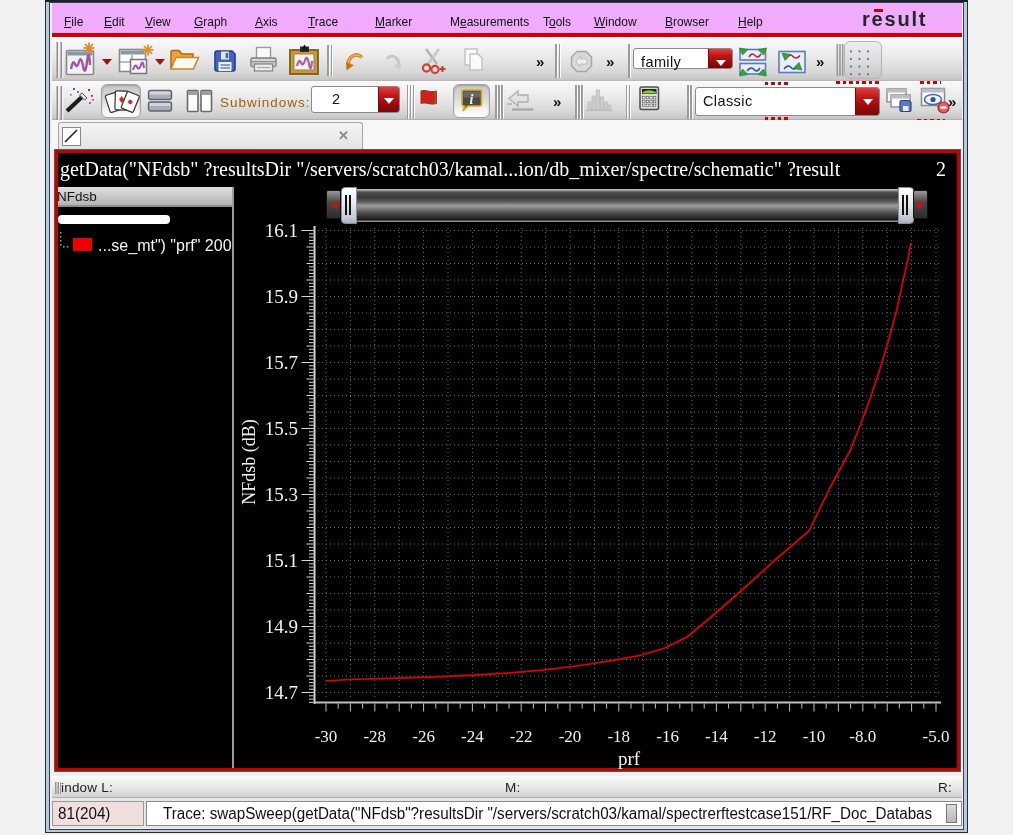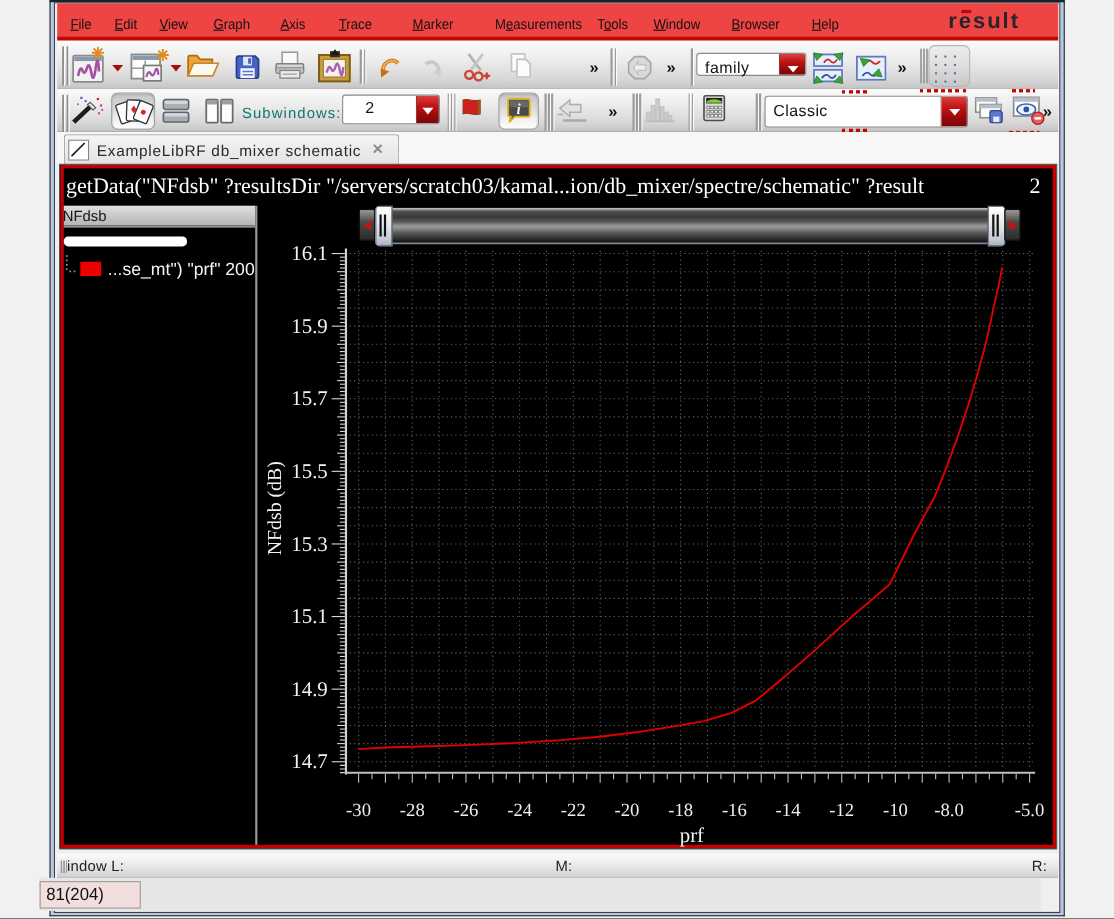--- a/index.html
+++ b/index.html
@@ -1,55 +1,55 @@
 <!DOCTYPE html>
 <html><head>
 <meta charset="utf-8">
 <style>
 *{margin:0;padding:0;box-sizing:border-box}
 html,body{width:1013px;height:835px}
 body{background:#f1f1f1;font-family:"Liberation Sans",sans-serif;position:relative;overflow:hidden}
 .abs{position:absolute}
 .winframe{left:45px;top:0;width:923px;height:833px;background:#b7c9e1;border:1px solid #26292e;border-top:2px solid #17222f}
 .wininner{left:49px;top:2px;width:915px;height:828px;background:#efefef;border:1px solid #3c3f44}
-.menubar{left:52px;top:3px;width:910px;height:30px;background:#ef4444}
+.menubar{left:52px;top:3px;width:910px;height:30px;background:#f0abfc}
 .mitem{position:absolute;top:11px;font-size:13px;color:#111;white-space:pre;transform:scaleX(0.92);transform-origin:0 0}
 .mitem u{text-decoration:underline}
 .redline{left:52px;top:33px;width:910px;height:4px;background:#c60404}
 .row1{left:52px;top:37px;width:910px;height:44px;background:linear-gradient(180deg,#fbfbfb 0%,#ececec 40%,#d7d7d7 80%,#c8c8c8 96%,#b4b4b4 100%)}
 .row2{left:52px;top:81px;width:910px;height:39px;background:linear-gradient(180deg,#fafafa 0%,#ebebeb 40%,#d6d6d6 80%,#c7c7c7 96%,#a8a8a8 100%)}
 .tabbar{left:52px;top:120px;width:910px;height:29px;background:#f7f7f7}
 .tab{position:absolute;left:6px;top:2px;width:305px;height:27px;background:linear-gradient(180deg,#f4f4f4,#e3e3e3);border:1px solid #a5a5a5;border-bottom:none;border-radius:3px 3px 0 0}
 .centerborder{left:54px;top:149px;width:907px;height:623px;border:1px solid #53565b;background:#000}
 .redframe{left:55px;top:150px;width:905px;height:621px;border:3px solid #c60000;background:#000}
 .ptitle{font-family:"Liberation Serif",serif;font-size:20px;color:#fff;white-space:pre}
 .namehdr{left:58px;top:187px;width:174px;height:20px;background:linear-gradient(180deg,#e0e0e0,#c4c4c4 60%,#b5b5b5);border-bottom:2px solid #8f8f8f;color:#151515;font-size:13.5px;overflow:hidden}
 .vsep{left:232px;top:187px;width:2px;height:581px;background:#9a9a9a}
 .pill{left:58px;top:215px;width:112px;height:9px;background:#fff;border-radius:4px}
 .swatch{left:73px;top:238px;width:19px;height:13px;background:#ee0000}
 .legend{left:98px;top:237px;color:#f5f5f5;font-size:16px;white-space:pre}
 .sbtn{position:absolute;width:15px;height:29px;top:3px;background:linear-gradient(180deg,#9a9a9a,#4a4a4a 40%,#2c2c2c);border:1px solid #111;border-radius:2px}
 .scap{position:absolute;width:16px;height:37px;top:0;background:linear-gradient(180deg,#ffffff,#e6e9ee 45%,#c3cad6 85%,#aab2c0);border:1px solid #8a8f98}
 .strack{position:absolute;height:33px;top:2px;background:linear-gradient(180deg,#cdcdcd 0%,#4e4e4e 10%,#383838 25%,#5a5a5a 38%,#9a9a9a 50%,#8a8a8a 57%,#555555 70%,#2e2e2e 85%,#181818 93%,#a8b0c0 100%)}
 .sbar{position:absolute;width:2px;height:20px;top:8px;background:#111}
 .statusbar{left:52px;top:776px;width:910px;height:22px;background:linear-gradient(180deg,#fafafa,#e4e4e4 60%,#d2d2d2);border-top:1px solid #fff;border-bottom:1px solid #b0b0b0;font-size:13.5px;color:#222;letter-spacing:.2px}
-.cmdrow{left:36px;top:798px;width:910px;height:30px;background:#e6e6e6}
+.cmdrow{left:52px;top:798px;width:910px;height:30px;background:#e6e6e6}
 .pinkbox{position:absolute;left:0;top:3px;width:92px;height:25px;background:#f3dede;border:1px solid #999;font-size:16px;color:#111}
 .cmdfield{position:absolute;left:94px;top:3px;width:816px;height:25px;background:#fff;border:1px solid #8a8a8a;font-size:16px;color:#111;white-space:nowrap;overflow:hidden}
 .cmdscroll{position:absolute;right:4px;top:2px;width:11px;height:19px;background:linear-gradient(180deg,#dcdcdc,#b8b8b8);border:1px solid #777}
 .ticon{position:absolute}
 .chev{position:absolute;font-size:15px;font-weight:bold;color:#111;letter-spacing:-2px}
 .tsep{position:absolute;width:6px}
 .tsep i{position:absolute;top:0;bottom:0;width:1.5px;background:#9b9b9b;box-shadow:1px 0 0 #fdfdfd}
 .combo{position:absolute;background:#fff;border:1.5px solid #8a8a8a;border-radius:3px}
 .combo .txt{position:absolute;left:7px;font-size:14.5px;color:#111;letter-spacing:.4px}
 .combo .btn{position:absolute;right:0;top:0;bottom:0;background:linear-gradient(180deg,#e04040 0%,#c01616 35%,#9a0a0a 70%,#7c0606 100%);border-radius:0 2px 2px 0;border-left:1px solid #7a0a0a}
 .combo .tri{position:absolute;width:0;height:0;border-left:5.5px solid transparent;border-right:5.5px solid transparent;border-top:6px solid #fff}
 .darr{position:absolute;width:0;height:0;border-left:5.5px solid transparent;border-right:5.5px solid transparent;border-top:6.5px solid #a50f0f}
-.tlabel{position:absolute;font-size:13.5px;color:#0f766e;letter-spacing:1px}
+.tlabel{position:absolute;font-size:13.5px;color:#a16207;letter-spacing:1px}
 .presson{position:absolute;background:linear-gradient(180deg,#c6c6c6,#dcdcdc 45%,#f2f2f2 75%,#fdfdfd);border:1px solid #a2a2a2;border-radius:6px;box-shadow:inset 0 1px 2px rgba(0,0,0,.2)}
 .reddash{position:absolute;height:2.5px;background:repeating-linear-gradient(90deg,#c60404 0 3.5px,rgba(0,0,0,0) 3.5px 6.5px)}
 </style>
 </head>
 <body>
 <div class="abs winframe"></div>
 <div class="abs wininner"></div>
 
 <div class="abs menubar">
   <div class="mitem" style="left:11.5px"><u>F</u>ile</div>
@@ -365,21 +365,20 @@
     <div class="reddash" style="left:765px;top:117px;width:25px"></div>
     <div class="reddash" style="left:917px;top:118.5px;width:28px"></div>
   </div>
 
 <div class="abs tabbar">
   <div class="tab"></div>
   <div class="abs" style="left:10px;top:7px;width:19px;height:19px;background:#fff;border:1px solid #888"></div>
   <svg class="abs" style="left:10px;top:7px" width="19" height="19">
       <line x1="3" y1="15" x2="15" y2="3" stroke="#222" stroke-width="1.6"></line>
     </svg>
-  <div class="abs" style="left:36px;top:9px;font-size:14px;letter-spacing:.65px;color:#2a2a2a">ExampleLibRF db_mixer schematic</div>
   <div class="abs" style="left:286px;top:8px;font-size:13px;color:#8a8a8a;font-weight:bold">✕</div>
 </div>
 
 <div class="abs centerborder"></div>
 <div class="abs redframe"></div>
 <div class="abs ptitle" style="left:60px;top:158px">getData("NFdsb" ?resultsDir "/servers/scratch03/kamal...ion/db_mixer/spectre/schematic" ?result</div>
 <div class="abs ptitle" style="left:936px;top:158px">2</div>
 
 <div class="abs namehdr">
     <span style="position:absolute;left:-1px;top:2px">NFdsb</span>
@@ -705,13 +704,17 @@
         <rect x="0" y="0" width="1.5" height="12"></rect>
         <rect x="2.5" y="0" width="1.5" height="12"></rect>
         <rect x="5" y="0" width="1.5" height="12"></rect>
       </g>
     </svg>
 </div>
 <div class="abs cmdrow">
   <div class="pinkbox">
       <span style="position:absolute;left:5px;top:3px;transform:scaleX(0.95);transform-origin:0 0">81(204)</span>
     </div>
+  <div class="cmdfield">
+      <span style="position:absolute;left:16px;top:3px;transform:scaleX(0.95);transform-origin:0 0">Trace: swapSweep(getData("NFdsb"?resultsDir "/servers/scratch03/kamal/spectrerftestcase151/RF_Doc_Databas</span>
+    <div class="cmdscroll"></div>
+  </div>
 </div>
 
 </body></html>

